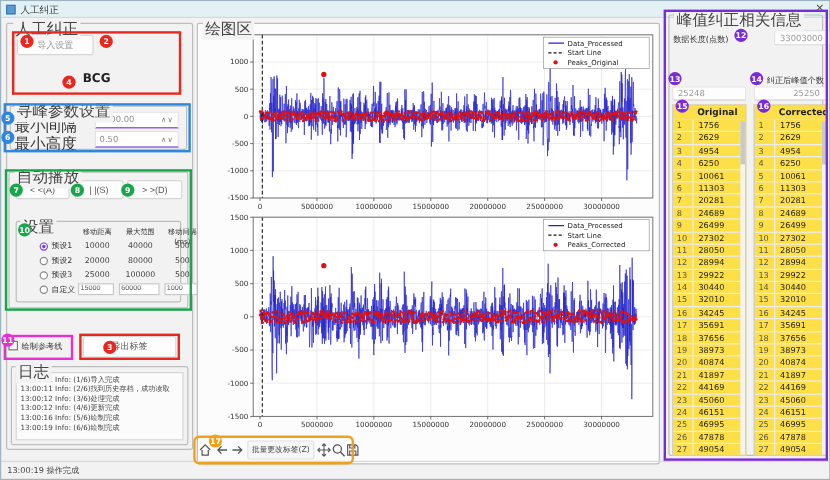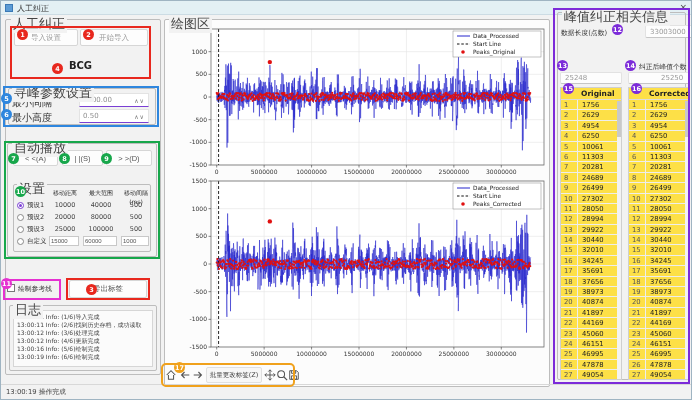--- a/index.html
+++ b/index.html
@@ -36,28 +36,28 @@
   .p10{left:14px;top:185px;} .p11{left:0;top:277px;} .p12{left:611px;top:23px;}
   .p13{left:556px;top:59px;} .p14{left:624px;top:59px;} .p15{left:562px;top:82px;}
   .p16{left:630px;top:82px;} .p17{left:173px;top:361px;}
 
   .btn { position: absolute; background: #fdfdfd; border: 1px solid #d6d6d6; border-radius: 2px;
          font-size: 7.5px; color: #9a9a9a; display: flex; align-items: center; justify-content: center; }
   .btn.dark { color: #555; }
   .bcg-label { position: absolute; left: 9px; top: 59px; width: 141px; text-align: center;
                font-size: 10px; font-weight: 600; color: #222; }
 
-  .fld-label { position: absolute; font-size: 10px; color: #333; }
+  .fld-label { position: absolute; font-size: 13px; color: #333; }
   .spin { position: absolute; background: #fff; border: 1px solid #e3e3e3;
           border-bottom: 1.5px solid #7a3fd4; font-size: 7px; color: #8f8f8f;
           display: flex; align-items: center; padding: 0 3px; }
   .spin .val { flex: 1; }
   .spin .chev { color: #777; font-size: 6px; letter-spacing: 1px; }
 
-  .preset-area { position: absolute; left: 12px; top: 183px; width: 138px; height: 88px; }
+  .preset-area { position: absolute; left: 28px; top: 183px; width: 138px; height: 88px; }
   .ph { position: absolute; font-size: 6px; color: #333; text-align: center; }
   .prow { position: absolute; left: 0; width: 138px; height: 11px; }
   .radio { position: absolute; left: 4px; top: 1px; width: 7px; height: 7px; border-radius: 50%;
            border: 1px solid #8a8a8a; background: #fff; }
   .radio.sel { border: 1.5px solid #7a3fd4; }
   .radio.sel::after { content: ""; position: absolute; left: 1px; top: 1px; width: 3px; height: 3px;
                       border-radius: 50%; background: #7a3fd4; }
   .plabel { position: absolute; left: 14px; top: 0; font-size: 6.5px; color: #333; }
   .pv { position: absolute; top: 0; font-size: 6.5px; color: #444; text-align: center; }
   .pv1 { left: 36px; width: 32px; } .pv2 { left: 70px; width: 36px; } .pv3 { left: 108px; width: 30px; }
@@ -116,21 +116,20 @@
     <span class="app-icon"></span>
     <span class="title-text">人工纠正</span>
     <span class="close-btn">×</span>
   </div>
 
   <div class="grp-box" style="left:4px;top:18px;width:156px;height:356px;"></div>
   <span class="grp-title" style="left:10px;top:14px;">人工纠正</span>
 
   <div class="hl red" style="left:9px;top:25px;width:141px;height:53px;"></div>
   <button class="btn" style="left:13px;top:28px;width:64px;height:17px;">导入设置</button>
-  <button class="btn" style="left:79px;top:28px;width:68px;height:17px;">开始导入</button>
   <div class="bcg-label">BCG</div>
 
   <div class="hl blue" style="left:2px;top:85px;width:156px;height:41px;"></div>
   <div class="grp-box" style="left:7px;top:87px;width:148px;height:37px;"></div>
   <span class="grp-title" style="left:11px;top:83px;">寻峰参数设置</span>
   <span class="fld-label" style="left:11px;top:95px;">最小间隔</span>
   <div class="spin" style="left:78px;top:92px;width:70px;height:14px;">
     <span class="val">1000.00</span>
     <span class="chev">∧∨</span>
   </div>

